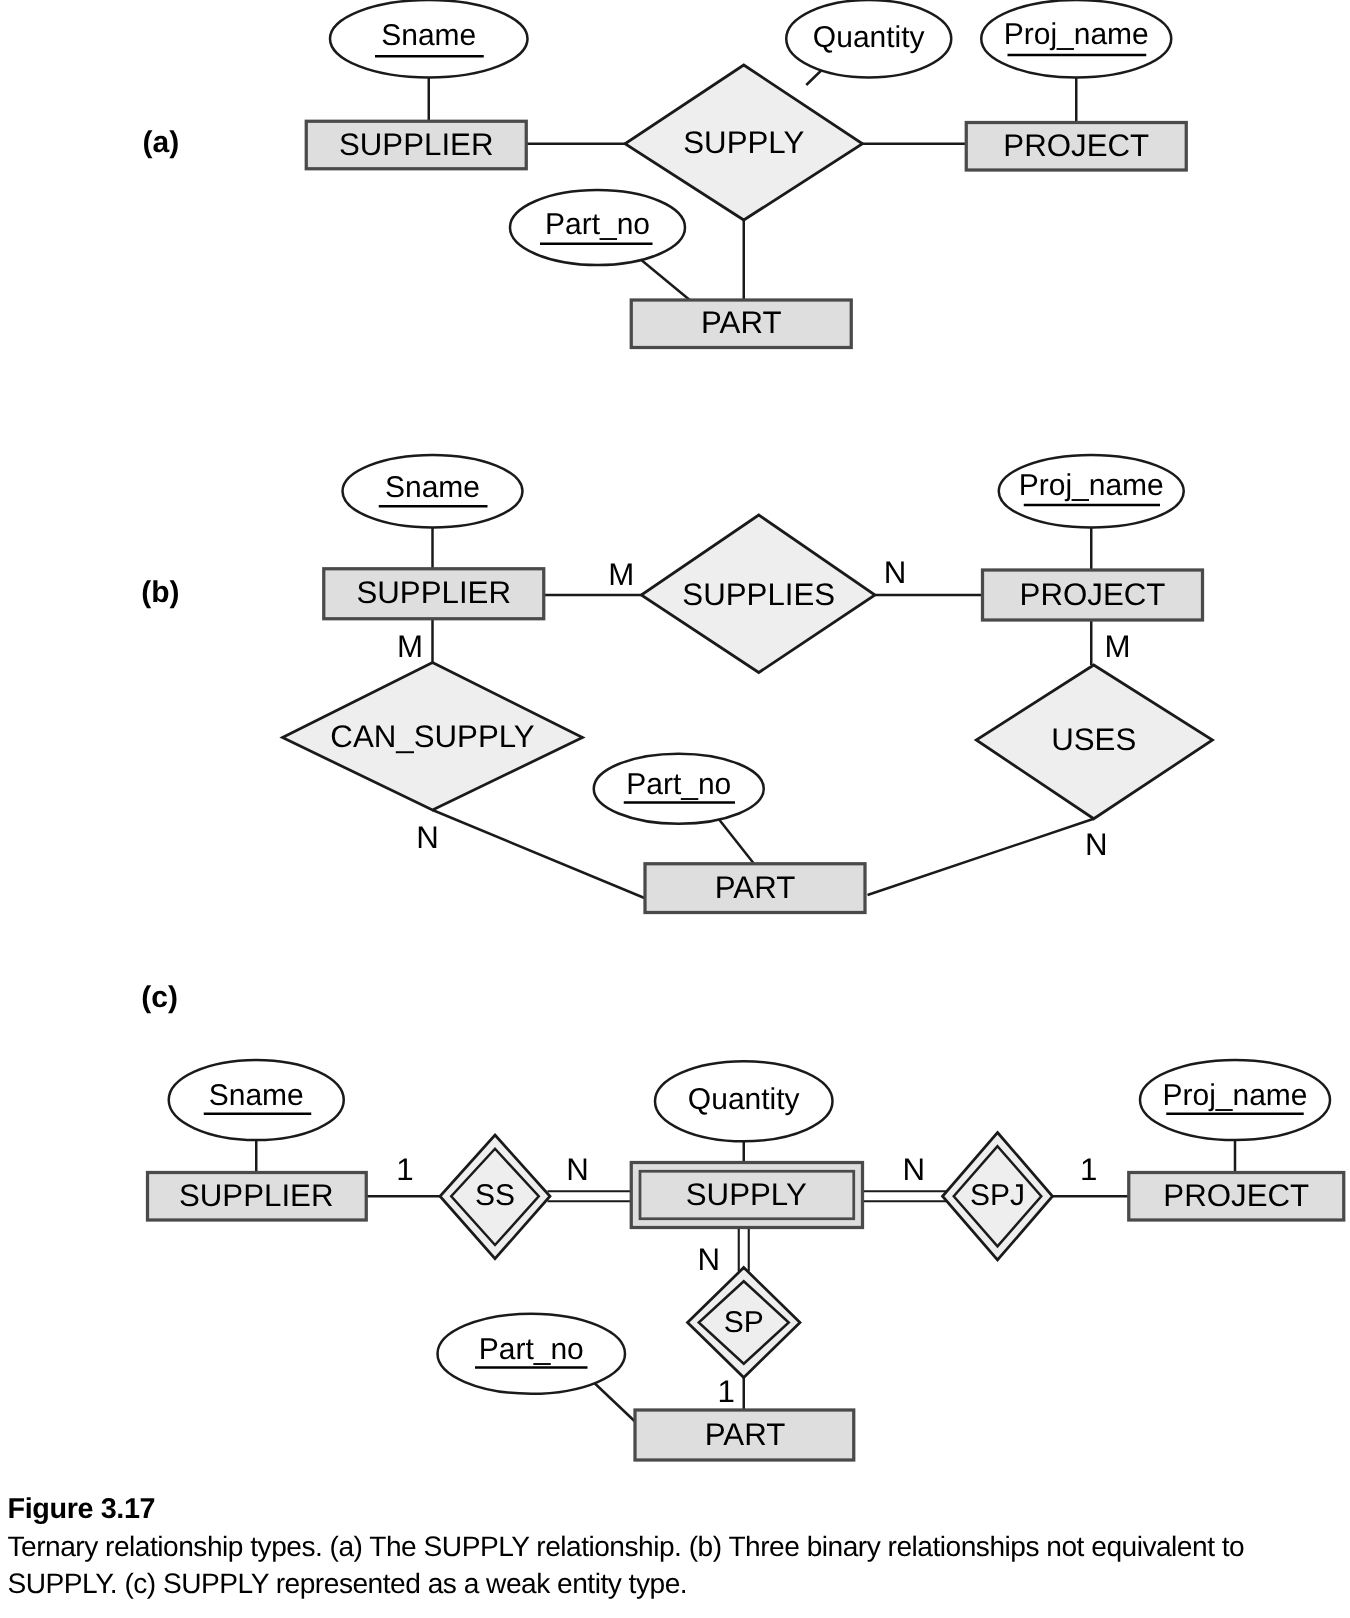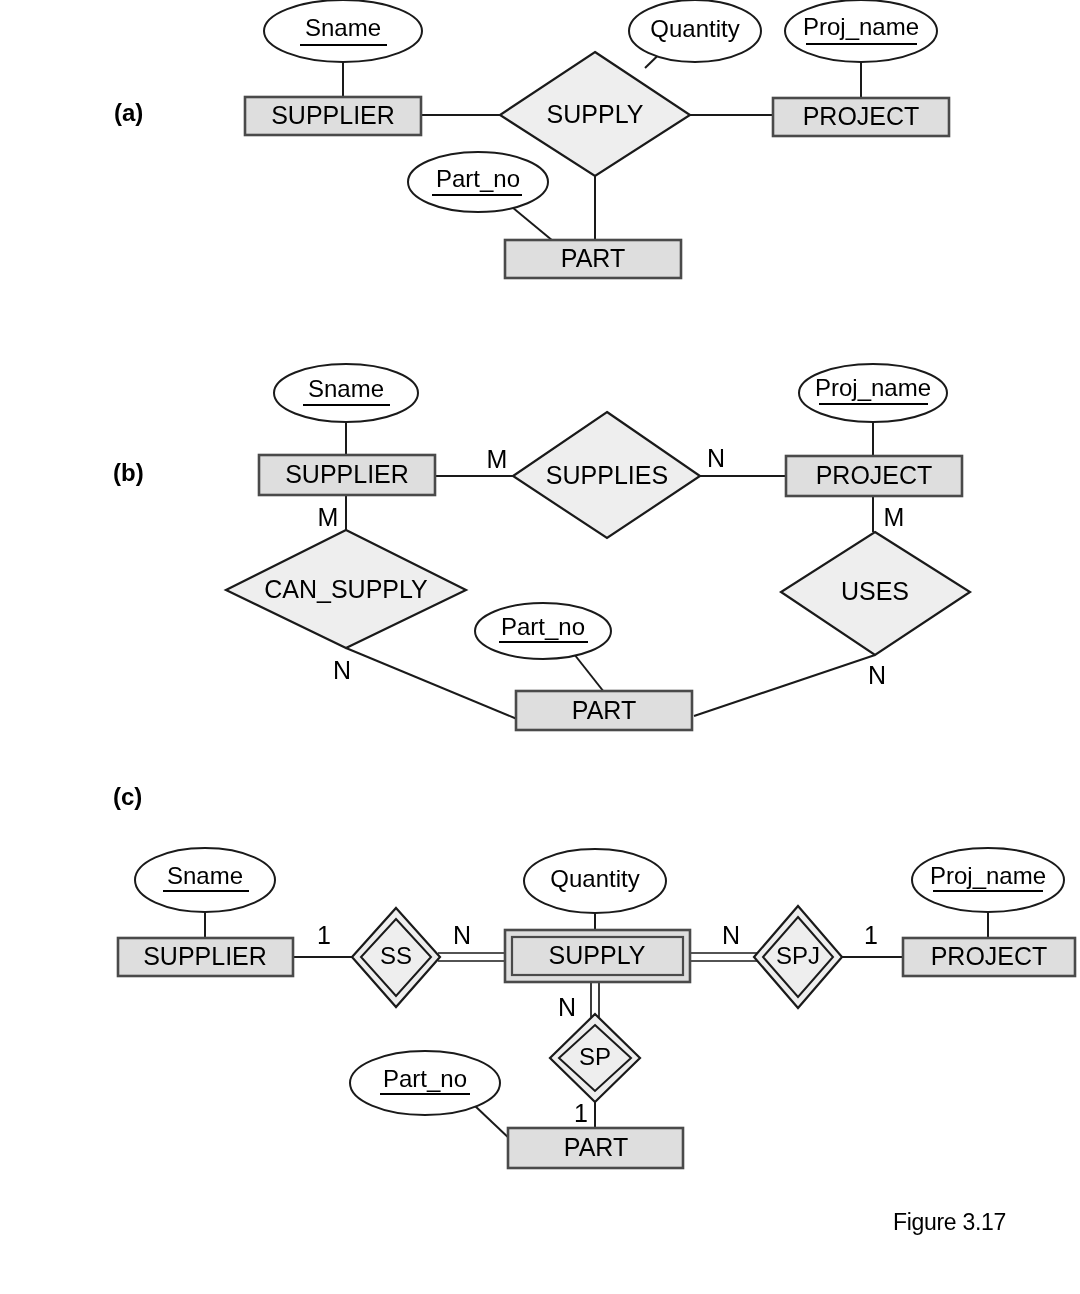--- a/index.html
+++ b/index.html
@@ -105,25 +105,24 @@
     stroke-width: 2.0;
   }
   #caption-block {
     position: absolute;
     left: 6px;
     top: 1192px;
     width: 1000px;
   }
   .caption-title {
     font-size: 23px;
-    font-weight: normal;
+    font-weight: bold;
     line-height: 1.25;
-    margin: 16px 0 2px 0;
+    margin: 0 0 2px 0;
     letter-spacing: -0.3px;
-    text-align: right;
   }
   .caption-body {
     font-size: 22.5px;
     line-height: 1.32;
     margin: 0;
     letter-spacing: -0.4px;
   }
 </style>
 </head>
 <body>
@@ -290,15 +289,16 @@
       <text class="t-card" x="567" y="1009">N</text>
       <text class="t-card" x="581" y="1115">1</text>
 
       <text class="t-part" x="113" y="799">(c)</text>
     </g>
 
   </svg>
 
   <div id="caption-block">
     <p class="caption-title">Figure 3.17</p>
+    <p class="caption-body">Ternary relationship types. (a) The SUPPLY relationship. (b) Three binary relationships not equivalent to SUPPLY. (c) SUPPLY represented as a weak entity type.</p>
   </div>
 
 </div>
 
 </body></html>

